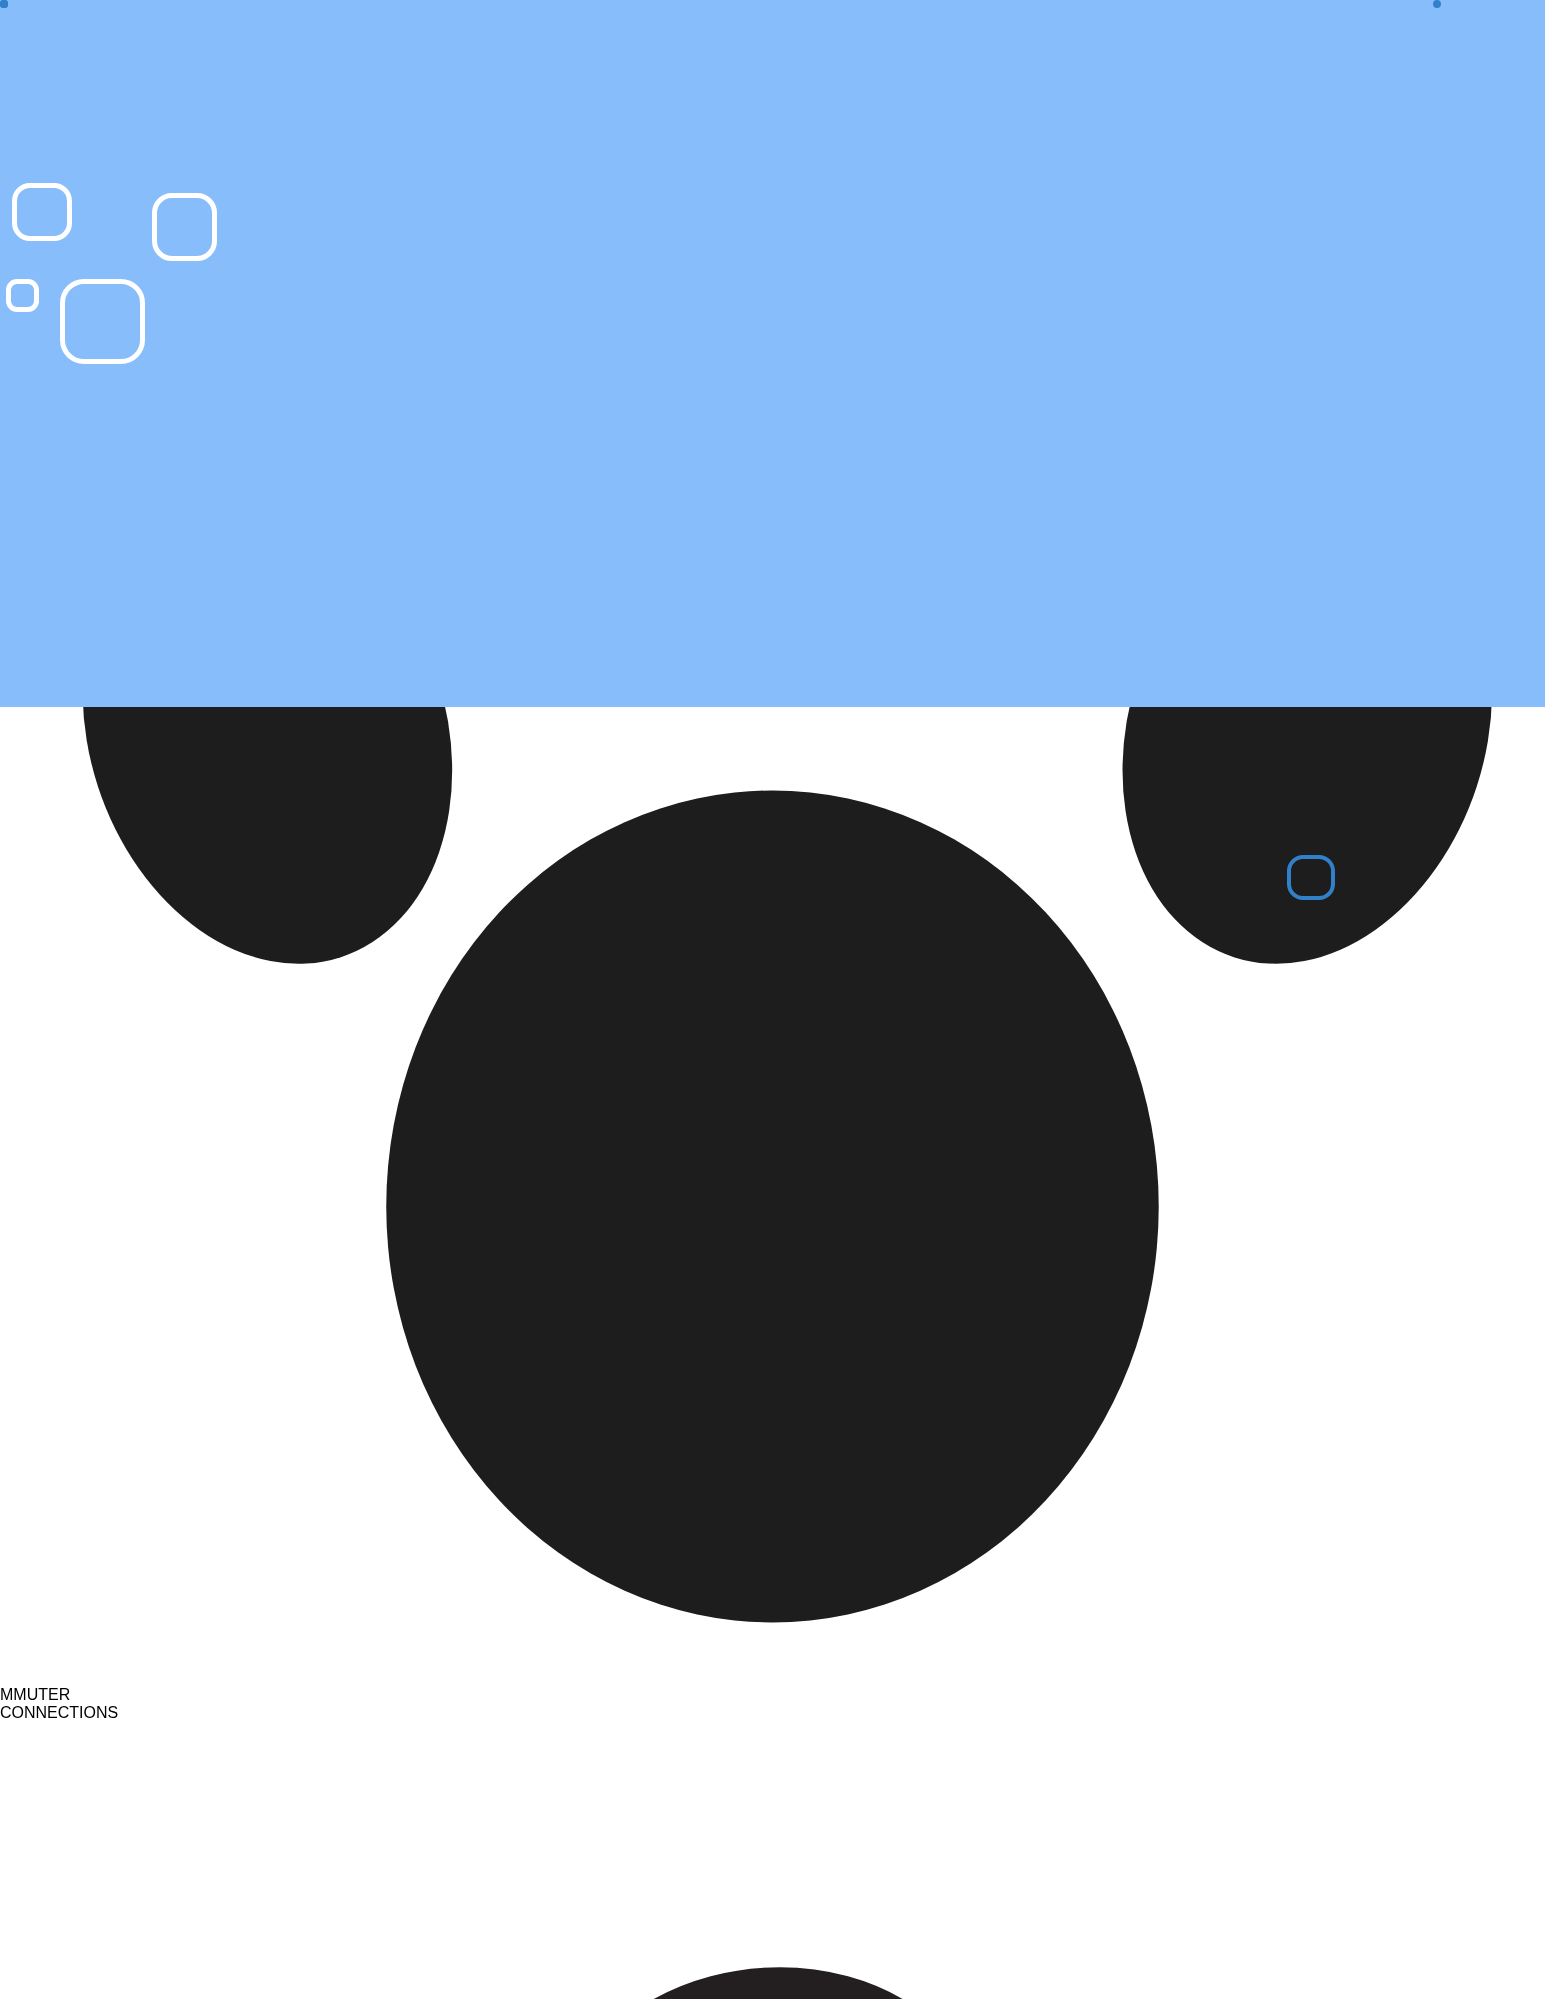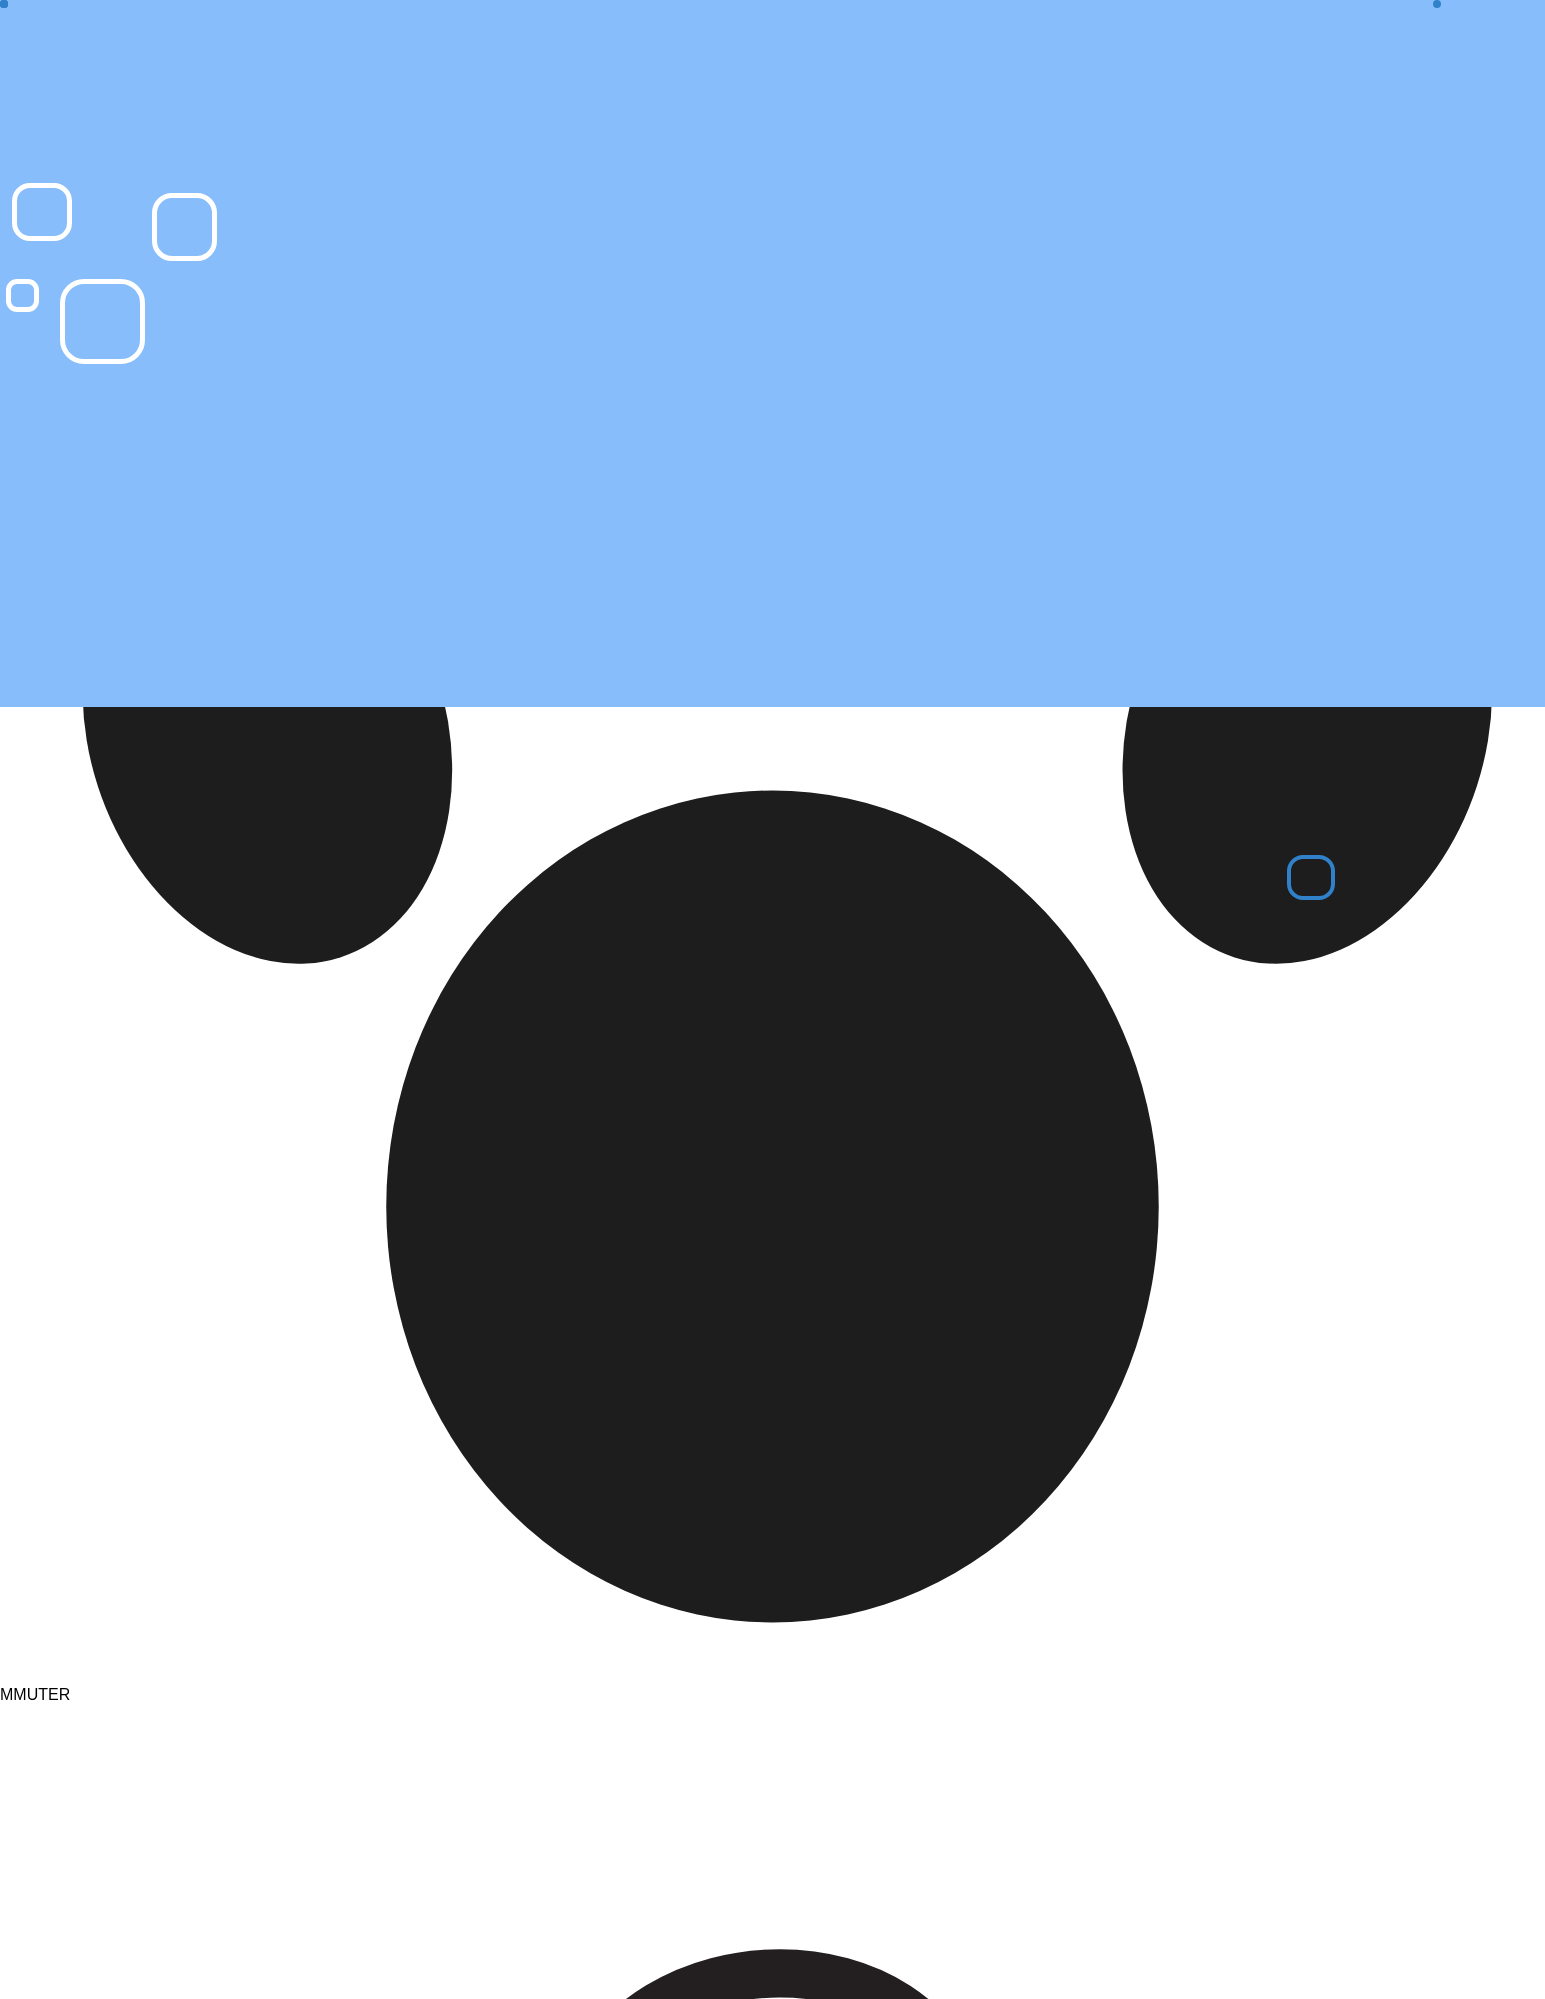--- a/index.html
+++ b/index.html
@@ -110,20 +110,23 @@
             <ellipse cx="26" cy="40" rx="13" ry="14" fill="#1d1d1d"></ellipse>
             <ellipse cx="9" cy="24" rx="6" ry="8" fill="#1d1d1d" transform="rotate(-18 9 24)"></ellipse>
             <ellipse cx="20" cy="14" rx="6" ry="8.5" fill="#1d1d1d" transform="rotate(-7 20 14)"></ellipse>
             <ellipse cx="33" cy="14" rx="6" ry="8.5" fill="#1d1d1d" transform="rotate(7 33 14)"></ellipse>
             <ellipse cx="44" cy="24" rx="6" ry="8" fill="#1d1d1d" transform="rotate(18 44 24)"></ellipse>
           </svg>
         </span>
         <span>MMUTER</span>
       </span>
     </div>
+    <div class="logo-right">
+      <span class="logo-connections">CONNECTIONS</span>
+    </div>
   </div>
 
   <div class="spark" style="left:335px; top:430px; width:88px; height:4px; transform:rotate(-5deg);"></div>
   <div class="spark" style="left:338px; top:467px; width:88px; height:4px; transform:rotate(-3deg);"></div>
   <div class="spark" style="left:338px; top:508px; width:92px; height:4px; transform:rotate(4deg);"></div>
 
   <div class="spark" style="left:540px; top:175px; width:4px; height:68px; transform:rotate(16deg);"></div>
   <div class="spark" style="left:575px; top:180px; width:4px; height:72px; transform:rotate(14deg);"></div>
 
   <div class="spark" style="left:1115px; top:570px; width:110px; height:4px; transform:rotate(14deg);"></div>

